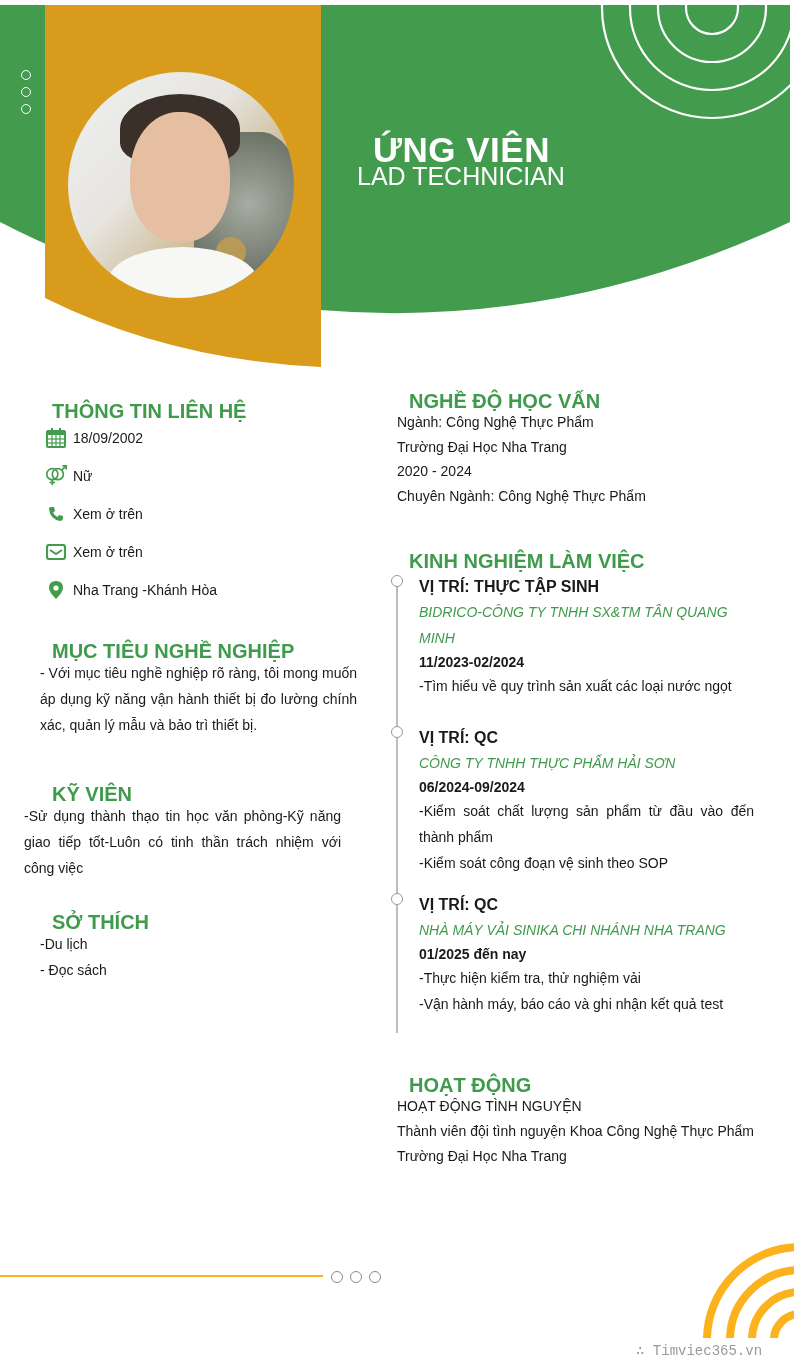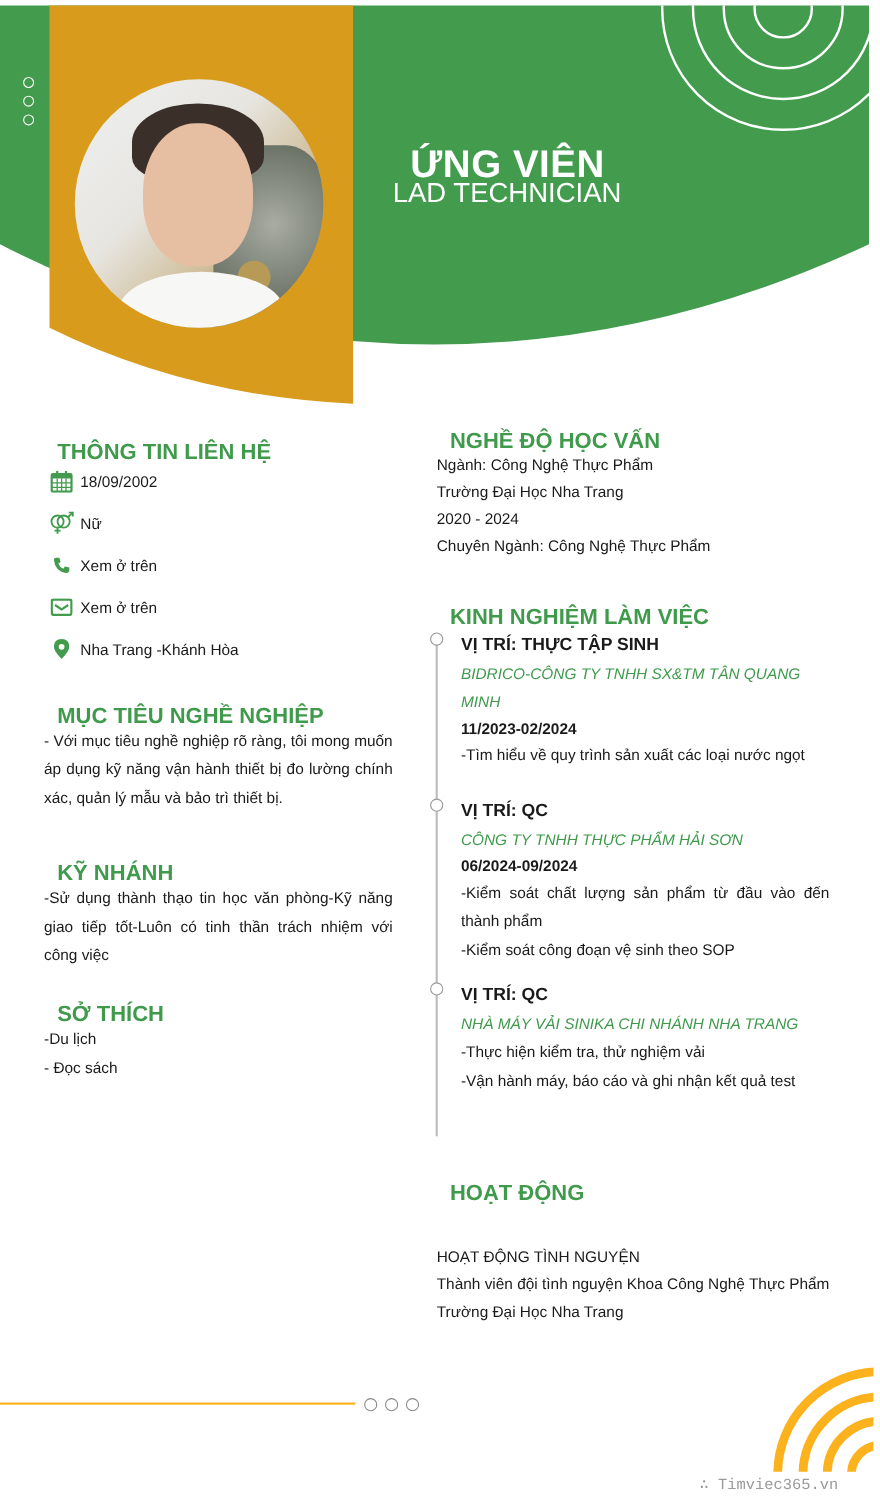--- a/index.html
+++ b/index.html
@@ -17,21 +17,21 @@
                  background: radial-gradient(circle at 50% 40%, #a8aca2 0%, #6b7266 60%, #4d5448 100%); border-radius: 40% 40% 10% 10%; }
   .photo .shirt { position: absolute; left: 40px; top: 175px; width: 150px; height: 70px; border-radius: 50% 50% 0 0; background: #f7f7f5; }
   .photo .ornament { position: absolute; left: 148px; top: 165px; width: 30px; height: 30px; border-radius: 50%; background: #b79a55; }
   .side-dots { position: absolute; left: 21px; top: 70px; }
   .side-dots span { display: block; width: 8px; height: 8px; border: 1.2px solid #fff; border-radius: 50%; margin-bottom: 7px; }
   .name { position: absolute; left: 357px; top: 114px; color: #fff; font-size: 35px; font-weight: bold; letter-spacing: 0.5px; margin: 16px; }
   .role { position: absolute; left: 357px; top: 162px; color: #fff; font-size: 25px; margin: 0; }
 
   .section-title { color: #3f9a4c; font-weight: bold; font-size: 20px; margin: 12px; position: absolute; }
   .text { font-size: 14px; line-height: 25px; color: #1a1a1a; }
-  .justify { text-align: justify; margin-top: 36px; }
+  .justify { text-align: justify; }
 
   .contact-row { position: absolute; left: 44px; display: flex; align-items: center; height: 24px; }
   .contact-row .ic { width: 24px; height: 24px; display: flex; align-items: center; justify-content: center; margin-right: 5px; }
   .contact-row .val { font-size: 14px; }
 
   .timeline { position: absolute; left: 396px; top: 578px; width: 2px; height: 455px; background: #bdbdbd; }
   .tl-dot { position: absolute; left: 391px; width: 10px; height: 10px; border-radius: 50%; border: 1px solid #9a9a9a; background: #fff; }
   .job { position: absolute; left: 419px; width: 335px; }
   .job .pos { font-weight: bold; font-size: 16px; margin: 0; line-height: 24px; }
   .job .company { font-style: italic; color: #3f9a4c; font-size: 14px; line-height: 26px; }
@@ -139,22 +139,22 @@
         <path d="M7 0 Q14 0 14 7 Q14 11 7 18 Q0 11 0 7 Q0 0 7 0 Z" fill="#439c4e"></path>
         <circle cx="7" cy="7" r="2.6" fill="#fff"></circle>
       </svg>
   </span>
   <span class="val">Nha Trang -Khánh Hòa</span>
 </div>
 
 <h2 class="section-title" style="left:40px; top:628px;">MỤC TIÊU NGHỀ NGHIỆP</h2>
 <p class="abs text justify" style="left:40px; top:660px; width:317px; margin:0; line-height:26px;">- Với mục tiêu nghề nghiệp rõ ràng, tôi mong muốn áp dụng kỹ năng vận hành thiết bị đo lường chính xác, quản lý mẫu và bảo trì thiết bị.</p>
 
-<h2 class="section-title" style="left:40px; top:771px;">KỸ NHÁNH</h2>
-<p class="abs text justify" style="left:40px; top:803px; width:317px; margin:0; line-height:26px;">-Sử dụng thành thạo tin học  văn phòng-Kỹ năng giao tiếp tốt-Luôn có tinh thần trách nhiệm với công việc</p>
+<h2 class="section-title" style="left:40px; top:771px;">KỸ VIÊN</h2>
+<p class="abs text justify" style="left:24px; top:803px; width:317px; margin:0; line-height:26px;">-Sử dụng thành thạo tin học  văn phòng-Kỹ năng giao tiếp tốt-Luôn có tinh thần trách nhiệm với công việc</p>
 
 <h2 class="section-title" style="left:40px; top:899px;">SỞ THÍCH</h2>
 <div class="abs text" style="left:40px; top:931px; line-height:26px;">
   <div>-Du lịch</div>
   <div>- Đọc sách</div>
 </div>
 
 <h2 class="section-title" style="left:397px; top:378px;">NGHỀ ĐỘ HỌC VẤN</h2>
 <div class="abs text" style="left:397px; top:410px; line-height:24.5px;">
   <div>Ngành: Công Nghệ Thực Phẩm</div>
@@ -181,20 +181,21 @@
   <p class="pos">VỊ TRÍ: QC</p>
   <div class="company">CÔNG TY TNHH THỰC PHẨM HẢI SƠN</div>
   <div class="period">06/2024-09/2024</div>
   <div class="desc">-Kiểm soát chất lượng sản phẩm từ đầu vào đến thành phẩm</div>
   <div class="desc">-Kiểm soát công đoạn vệ sinh theo SOP</div>
 </div>
 
 <div class="job" style="top:893px;">
   <p class="pos">VỊ TRÍ: QC</p>
   <div class="company">NHÀ MÁY VẢI SINIKA CHI NHÁNH NHA TRANG</div>
+  <div class="period">01/2025 đến nay</div>
   <div class="desc">-Thực hiện kiểm tra, thử nghiệm vải</div>
   <div class="desc">-Vận hành máy, báo cáo và ghi nhận kết quả test</div>
 </div>
 
 <h2 class="section-title" style="left:397px; top:1062px;">HOẠT ĐỘNG</h2>
 <div class="abs text justify" style="left:397px; top:1094px; width:357px; line-height:25px;">
   <div>HOẠT ĐỘNG TÌNH NGUYỆN</div>
   <div>Thành viên đội tình nguyện Khoa Công Nghệ Thực Phẩm Trường Đại Học Nha Trang</div>
 </div>
 

